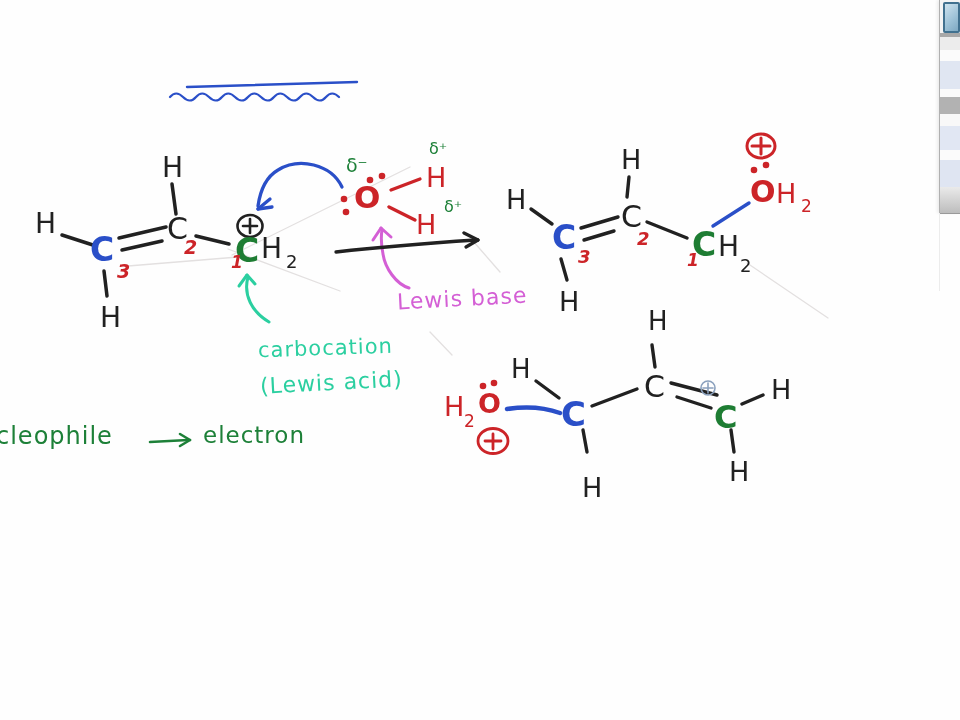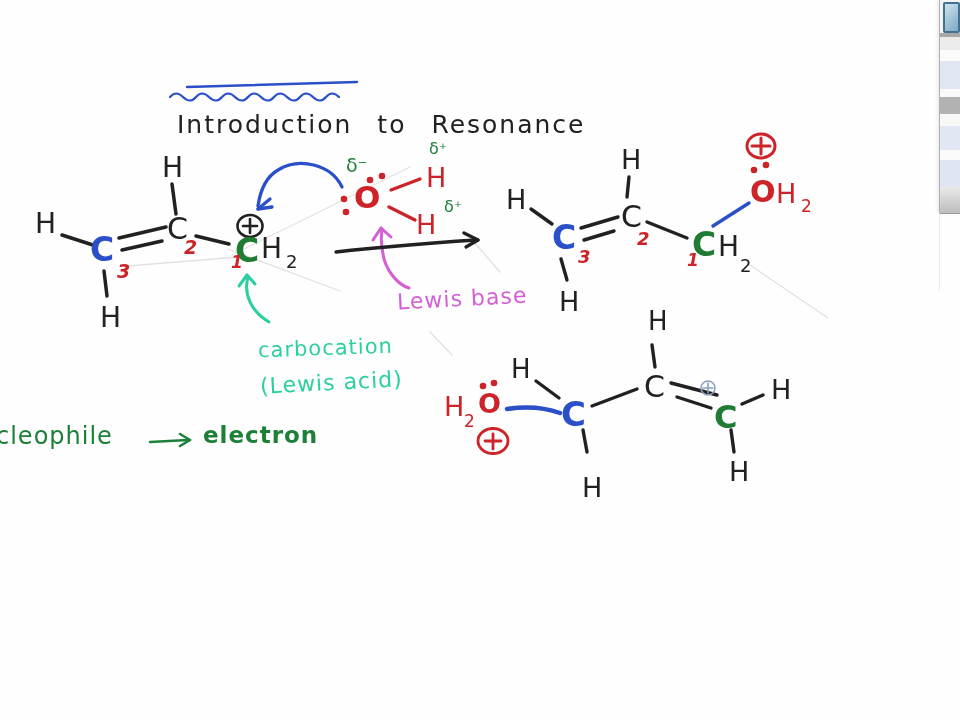--- a/index.html
+++ b/index.html
@@ -146,21 +146,20 @@
         <path d="M708,383 L708,393"></path>
     </g>
 
     <g stroke="var(--c-green-text)" stroke-width="2.6" fill="none" stroke-linecap="round">
       <path d="M150,442 L188,440"></path>
       <path d="M190,440 L180,434"></path>
         <path d="M190,440 L180,446"></path>
     </g>
   </svg>
 
-  <div class="t" id="subtitle">Introduction to Resonance</div>
 
   <div class="t" style="top:154px;left:162px;font-size:28px;">H</div>
   <div class="t" style="top:210px;left:35px;font-size:28px;">H</div>
   <div class="t" style="top:304px;left:100px;font-size:28px;">H</div>
   <div class="t blueC" style="top:233px;left:90px;font-size:33px;">C</div>
   <div class="t num" style="top:262px;left:117px;font-size:19px;">3</div>
   <div class="t" style="top:214px;left:167px;font-size:30px;">C</div>
   <div class="t num" style="top:238px;left:184px;font-size:19px;">2</div>
   <div class="t greenC" style="top:234px;left:235px;font-size:33px;">C</div>
   <div class="t num" style="top:254px;left:231px;font-size:17px;">1</div>
@@ -198,21 +197,21 @@
   <div class="t" style="top:372px;left:644px;font-size:30px;">C</div>
   <div class="t" style="top:308px;left:648px;font-size:26px;">H</div>
   <div class="t greenC" style="top:401px;left:714px;font-size:32px;">C</div>
   <div class="t" style="top:376px;left:771px;font-size:27px;">H</div>
   <div class="t" style="top:458px;left:729px;font-size:27px;">H</div>
 
   <div class="t mag" style="top:288px;left:397px;font-size:22px;letter-spacing:1px;transform:rotate(-3deg);">Lewis base</div>
   <div class="t teal" style="top:338px;left:258px;font-size:21px;letter-spacing:1px;transform:rotate(-2deg);">carbocation</div>
   <div class="t teal" style="top:372px;left:260px;font-size:22px;letter-spacing:1px;transform:rotate(-3deg);">(Lewis acid)</div>
   <div class="t grn" style="top:424px;left:-4px;font-size:24px;letter-spacing:1px;">cleophile</div>
-  <div class="t grn" style="top:424px;left:203px;font-size:23px;letter-spacing:1px;font-weight:bold;">electron</div>
+  <div class="t grn" style="top:424px;left:203px;font-size:23px;letter-spacing:1px;">electron</div>
 
 </div>
 
 <div id="edge-panel">
   <div id="edge-btn"></div>
   <div class="stripe" style="top:33px;height:4px;background:#a8a8a8;"></div>
   <div class="stripe" style="top:37px;height:13px;background:#ececec;"></div>
   <div class="stripe" style="top:50px;height:11px;background:#fbfbfb;"></div>
   <div class="stripe" style="top:61px;height:28px;background:#e0e6f2;"></div>
   <div class="stripe" style="top:89px;height:8px;background:#fafafa;"></div>

